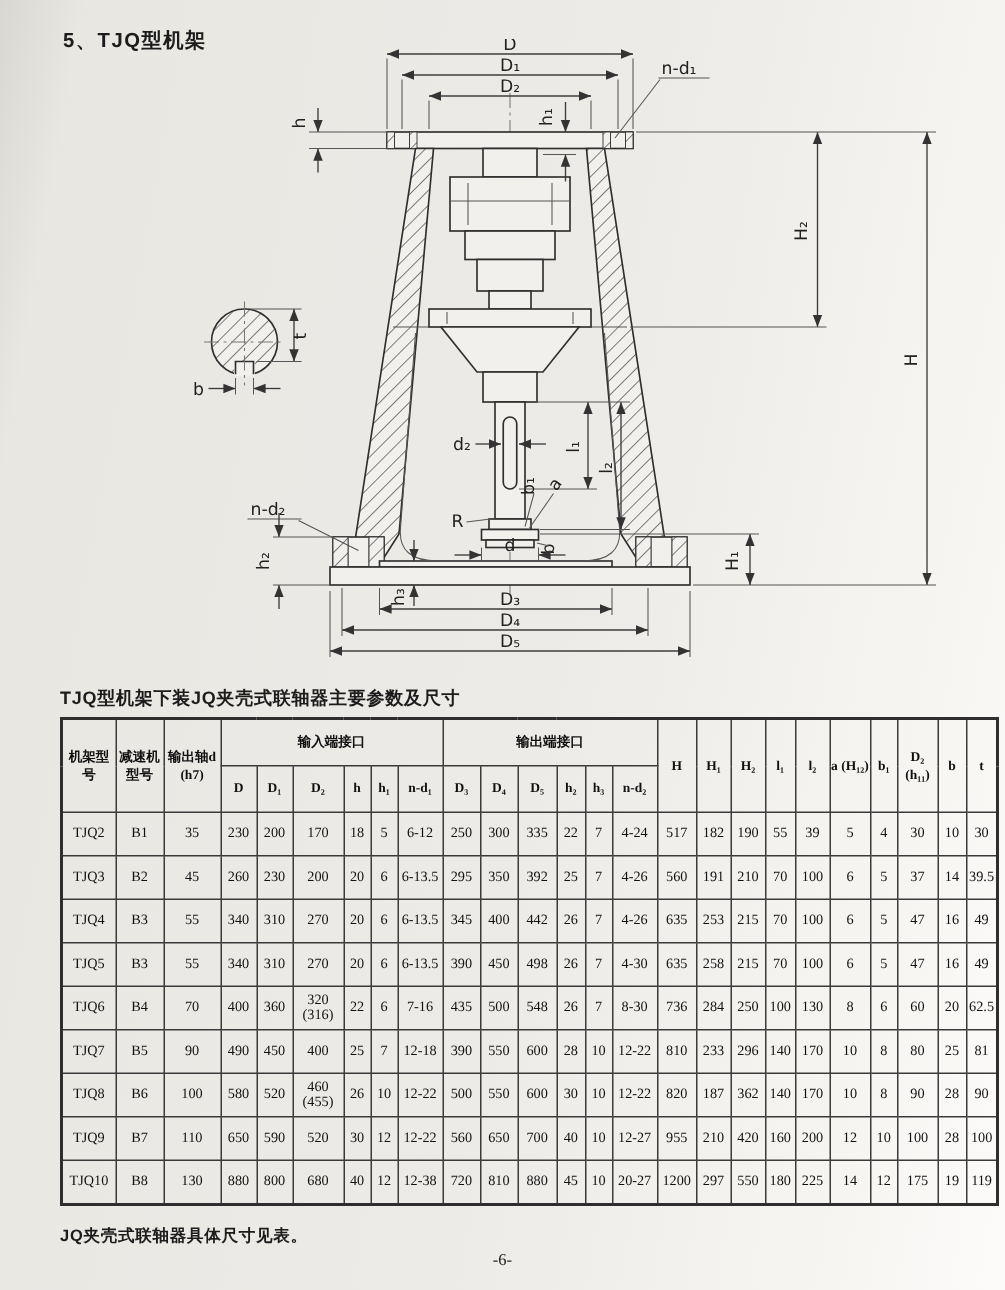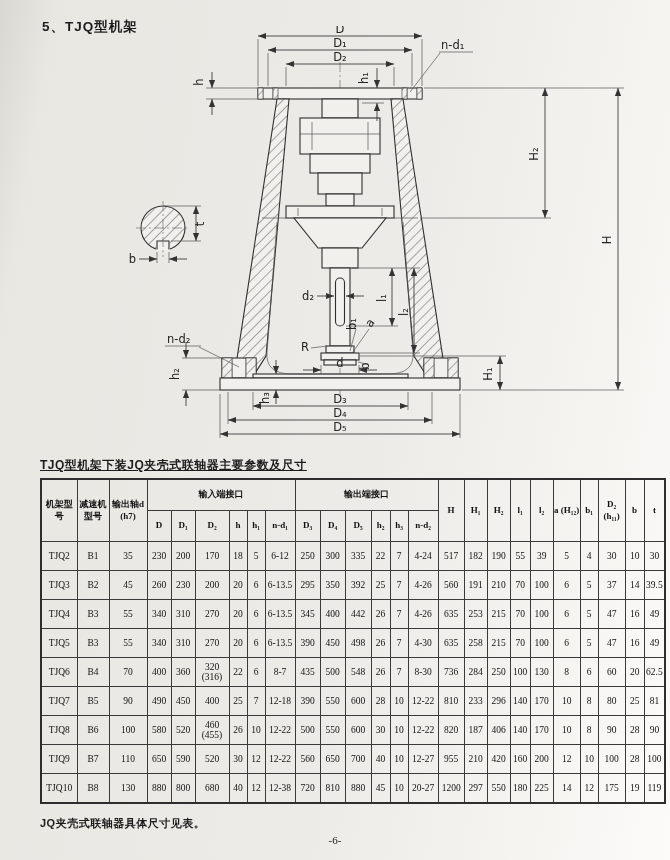--- a/index.html
+++ b/index.html
@@ -8,21 +8,21 @@
     background:linear-gradient(100deg,#d9d7d2 0%,#e9e7e2 7%,#edebe7 55%,#f6f5f2 85%,#fcfbf9 100%);
     font-family:"Liberation Sans",sans-serif;color:#1c1c1c;
   }
   .page-title{position:absolute;top:18px;left:42px;font-size:13.5px;font-weight:bold;letter-spacing:1px;text-align:right;}
   .drawing{position:absolute;top:26px;left:0;}
   .lbl{font-family:"DejaVu Sans",sans-serif;font-size:11.5px;fill:#222;}
   .dim{stroke:#3c3c3c;stroke-width:0.9;fill:none;}
   .thin{stroke:#555;stroke-width:0.7;fill:none;}
   .part{stroke:#2f2f2f;stroke-width:1.1;fill:#f1f0ed;}
   .cl{stroke:#777;stroke-width:0.7;fill:none;stroke-dasharray:10 3 2 3;}
-  .table-caption{position:absolute;top:457px;left:40px;font-size:12px;font-weight:bold;letter-spacing:0.5px;text-decoration:underline;}
+  .table-caption{position:absolute;top:457px;left:40px;font-size:12px;font-weight:bold;letter-spacing:0.5px;}
   table.params{
     position:absolute;top:478px;left:40px;width:592px;table-layout:fixed;
     border-collapse:collapse;border:2px solid #2e2e2e;
     font-family:"Liberation Serif",serif;font-size:9.5px;color:#111;
   }
   table.params th,table.params td{
     border:1px solid #3a3a3a;text-align:center;vertical-align:middle;padding:1px 0;
   }
   table.params thead th{height:28px;font-weight:bold;font-size:9px;line-height:1.3;}
   table.params tbody td{height:26px;white-space:pre;font-size:9.5px;}
@@ -390,21 +390,21 @@
       <tr>
         <td>TJQ6</td>
         <td>B4</td>
         <td>70</td>
         <td>400</td>
         <td>360</td>
         <td>320
 (316)</td>
         <td>22</td>
         <td>6</td>
-        <td>8-7</td>
+        <td>7-16</td>
         <td>435</td>
         <td>500</td>
         <td>548</td>
         <td>26</td>
         <td>7</td>
         <td>8-30</td>
         <td>736</td>
         <td>284</td>
         <td>250</td>
         <td>100</td>
@@ -454,21 +454,21 @@
         <td>10</td>
         <td>12-22</td>
         <td>500</td>
         <td>550</td>
         <td>600</td>
         <td>30</td>
         <td>10</td>
         <td>12-22</td>
         <td>820</td>
         <td>187</td>
-        <td>406</td>
+        <td>362</td>
         <td>140</td>
         <td>170</td>
         <td>10</td>
         <td>8</td>
         <td>90</td>
         <td>28</td>
         <td>90</td>
       </tr>
       <tr>
         <td>TJQ9</td>

